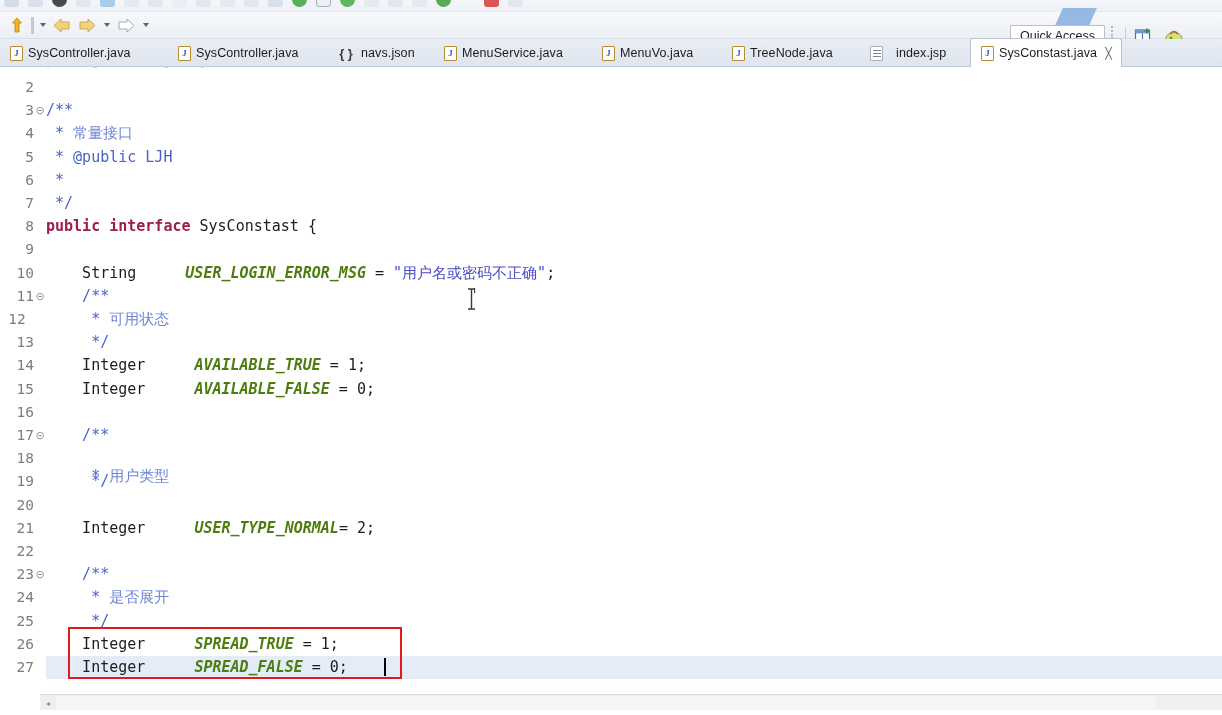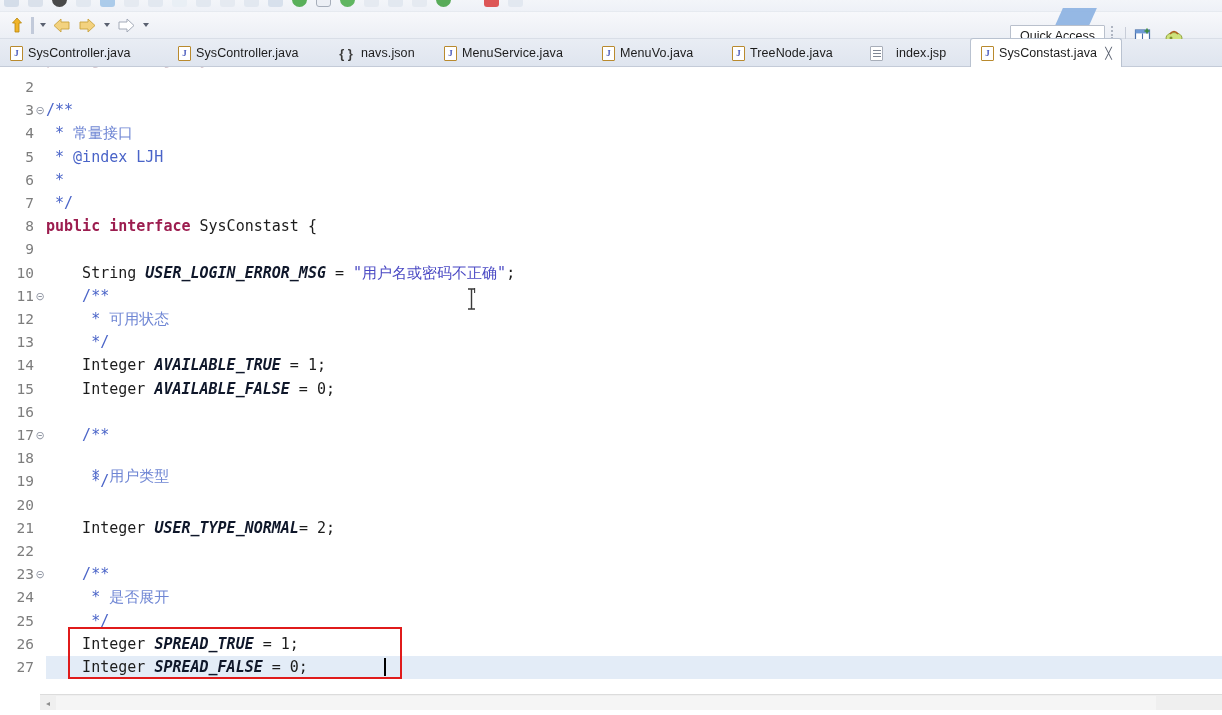--- a/index.html
+++ b/index.html
@@ -117,21 +117,21 @@
   .cur-row-hl {
     position:absolute; left:0; width:1222px; height:23.2px;
     background:#e3ecf7;
   }
 
   
   .kw      { color:#9c1d4f; font-weight:bold; }
   .cmt     { color:#4a64c8; }
   .cmt-cn  { color:#6f86d4; }
   .str     { color:#4a49c4; }
-  .const   { color:#0f172a; font-weight:bold; font-style:italic; }
+  .const   { color:#4d7c0f; font-weight:bold; font-style:italic;margin-left:40px; }
   .plain   { color:#1c1c1c; }
 
   
   .annot-rect {
     position:absolute; border:2px solid #e01b1b; pointer-events:none;
     background:transparent;
   }
   
   .caret-bar { position:absolute; width:1.6px; background:#000; }
   
@@ -303,21 +303,21 @@
         <div class="fold" style="top: 32.2px;">⊝</div>
         <div class="ln" style="top: 55.4px;">4</div>
         <div class="ln" style="top: 78.6px;">5</div>
         <div class="ln" style="top: 101.8px;">6</div>
         <div class="ln" style="top: 125px;">7</div>
         <div class="ln" style="top: 148.2px;">8</div>
         <div class="ln" style="top: 171.4px;">9</div>
         <div class="ln" style="top: 194.6px;">10</div>
         <div class="ln" style="top: 217.8px;">11</div>
         <div class="fold" style="top: 217.8px;">⊝</div>
-        <div class="ln" style="top: 241px;">12</div>
+        <div class="ln" style="top: 241px; text-align: center;">12</div>
         <div class="ln" style="top: 264.2px;">13</div>
         <div class="ln" style="top: 287.4px;">14</div>
         <div class="ln" style="top: 310.6px;">15</div>
         <div class="ln" style="top: 333.8px;">16</div>
         <div class="ln" style="top: 357px;">17</div>
         <div class="fold" style="top: 357px;">⊝</div>
         <div class="ln" style="top: 380.2px;">18</div>
         <div class="ln" style="top: 403.4px;">19</div>
         <div class="ln" style="top: 426.6px;">20</div>
         <div class="ln" style="top: 449.8px;">21</div>
@@ -327,21 +327,21 @@
         <div class="ln" style="top: 519.4px;">24</div>
         <div class="ln" style="top: 542.6px;">25</div>
         <div class="ln" style="top: 565.8px;">26</div>
         <div class="ln" style="top: 589px;">27</div>
         <div class="ln" style="top: 643px;">28</div>
       </div>
     <div class="code-area">
         <div class="line" style="top: 9px;"></div>
         <div class="line" style="top: 32.2px;"><span class="cmt">/**</span></div>
         <div class="line" style="top: 55.4px;"><span class="cmt"> * </span><span class="cmt-cn">常量接口</span></div>
-        <div class="line" style="top: 78.6px;"><span class="cmt"> * @index LJH</span></div>
+        <div class="line" style="top: 78.6px;"><span class="cmt"> * @public LJH</span></div>
         <div class="line" style="top: 101.8px;"><span class="cmt"> *</span></div>
         <div class="line" style="top: 125px;"><span class="cmt"> */</span></div>
         <div class="line" style="top: 148.2px;"><span class="kw">public interface </span><span class="plain">SysConstast {</span></div>
         <div class="line" style="top: 171.4px;"></div>
         <div class="line" style="top: 194.6px;"><span class="plain">    String </span><span class="const">USER_LOGIN_ERROR_MSG</span><span class="plain"> = </span><span class="str">"用户名或密码不正确"</span><span class="plain">;</span></div>
         <div class="line" style="top: 217.8px;"><span class="cmt">    /**</span></div>
         <div class="line" style="top: 241px;"><span class="cmt">     * </span><span class="cmt-cn">可用状态</span></div>
         <div class="line" style="top: 264.2px;"><span class="cmt">     */</span></div>
         <div class="line" style="top: 287.4px;"><span class="plain">    Integer </span><span class="const">AVAILABLE_TRUE</span><span class="plain"> = 1;</span></div>
         <div class="line" style="top: 310.6px;"><span class="plain">    Integer </span><span class="const">AVAILABLE_FALSE</span><span class="plain"> = 0;</span></div>

